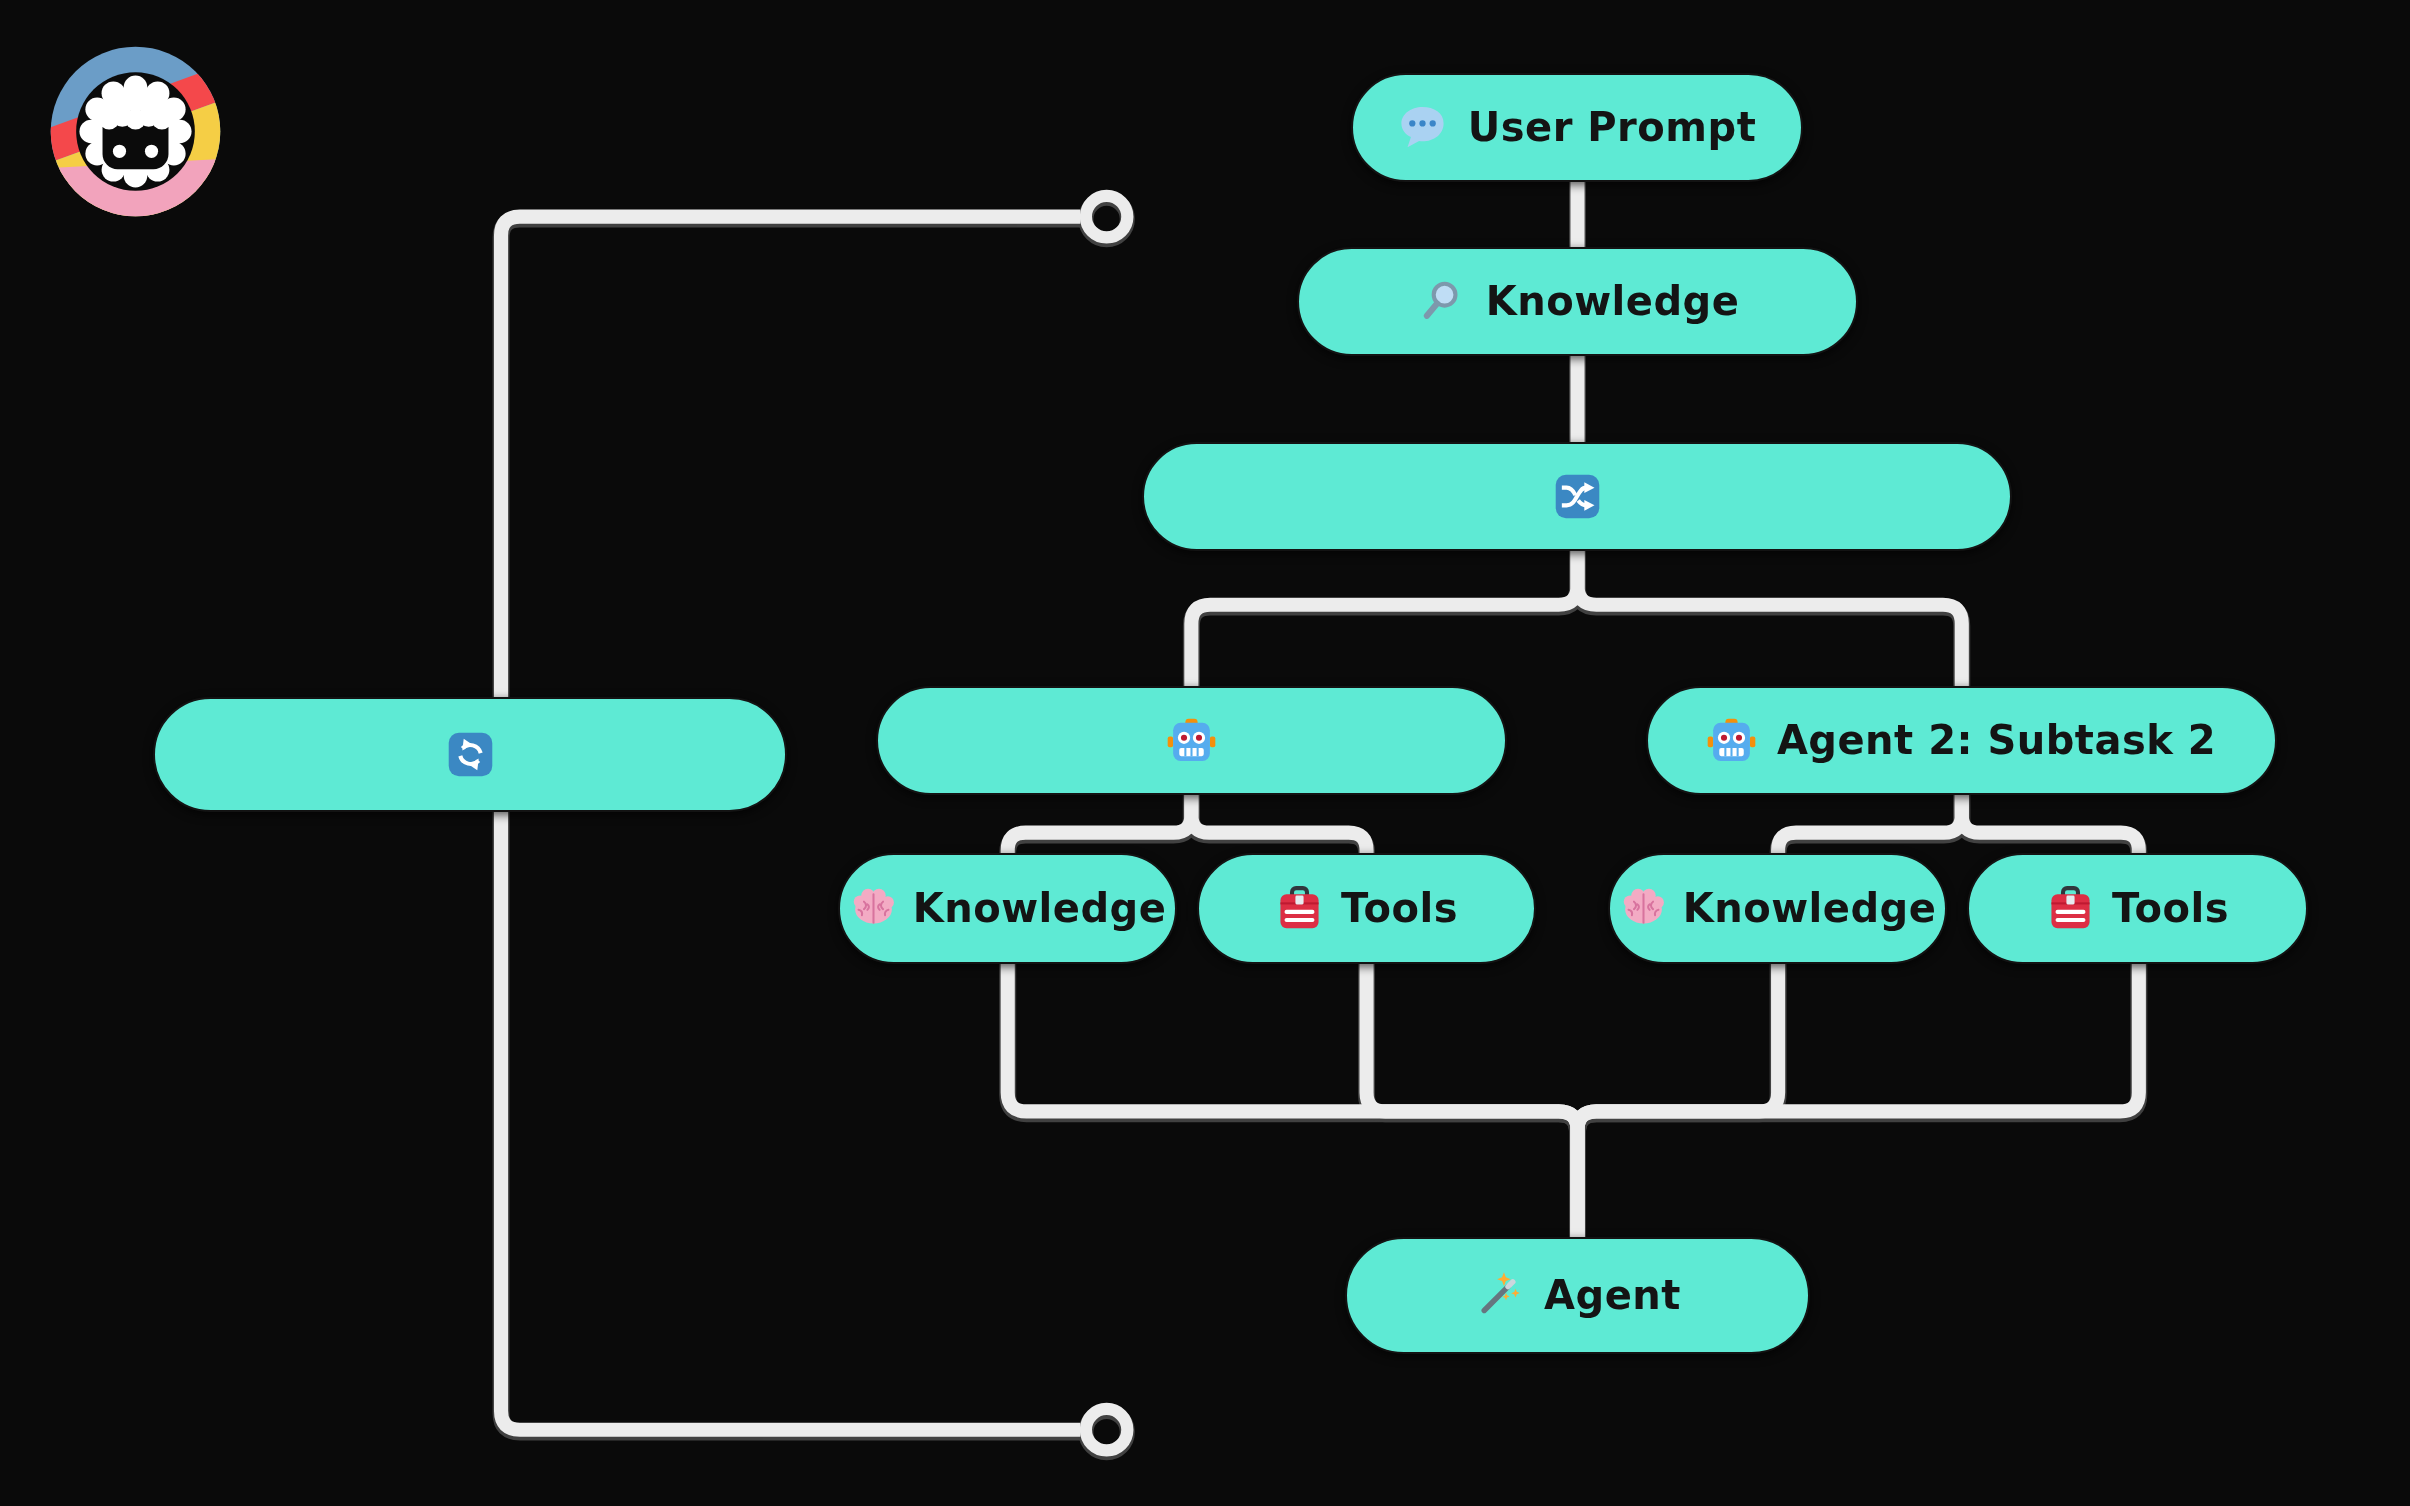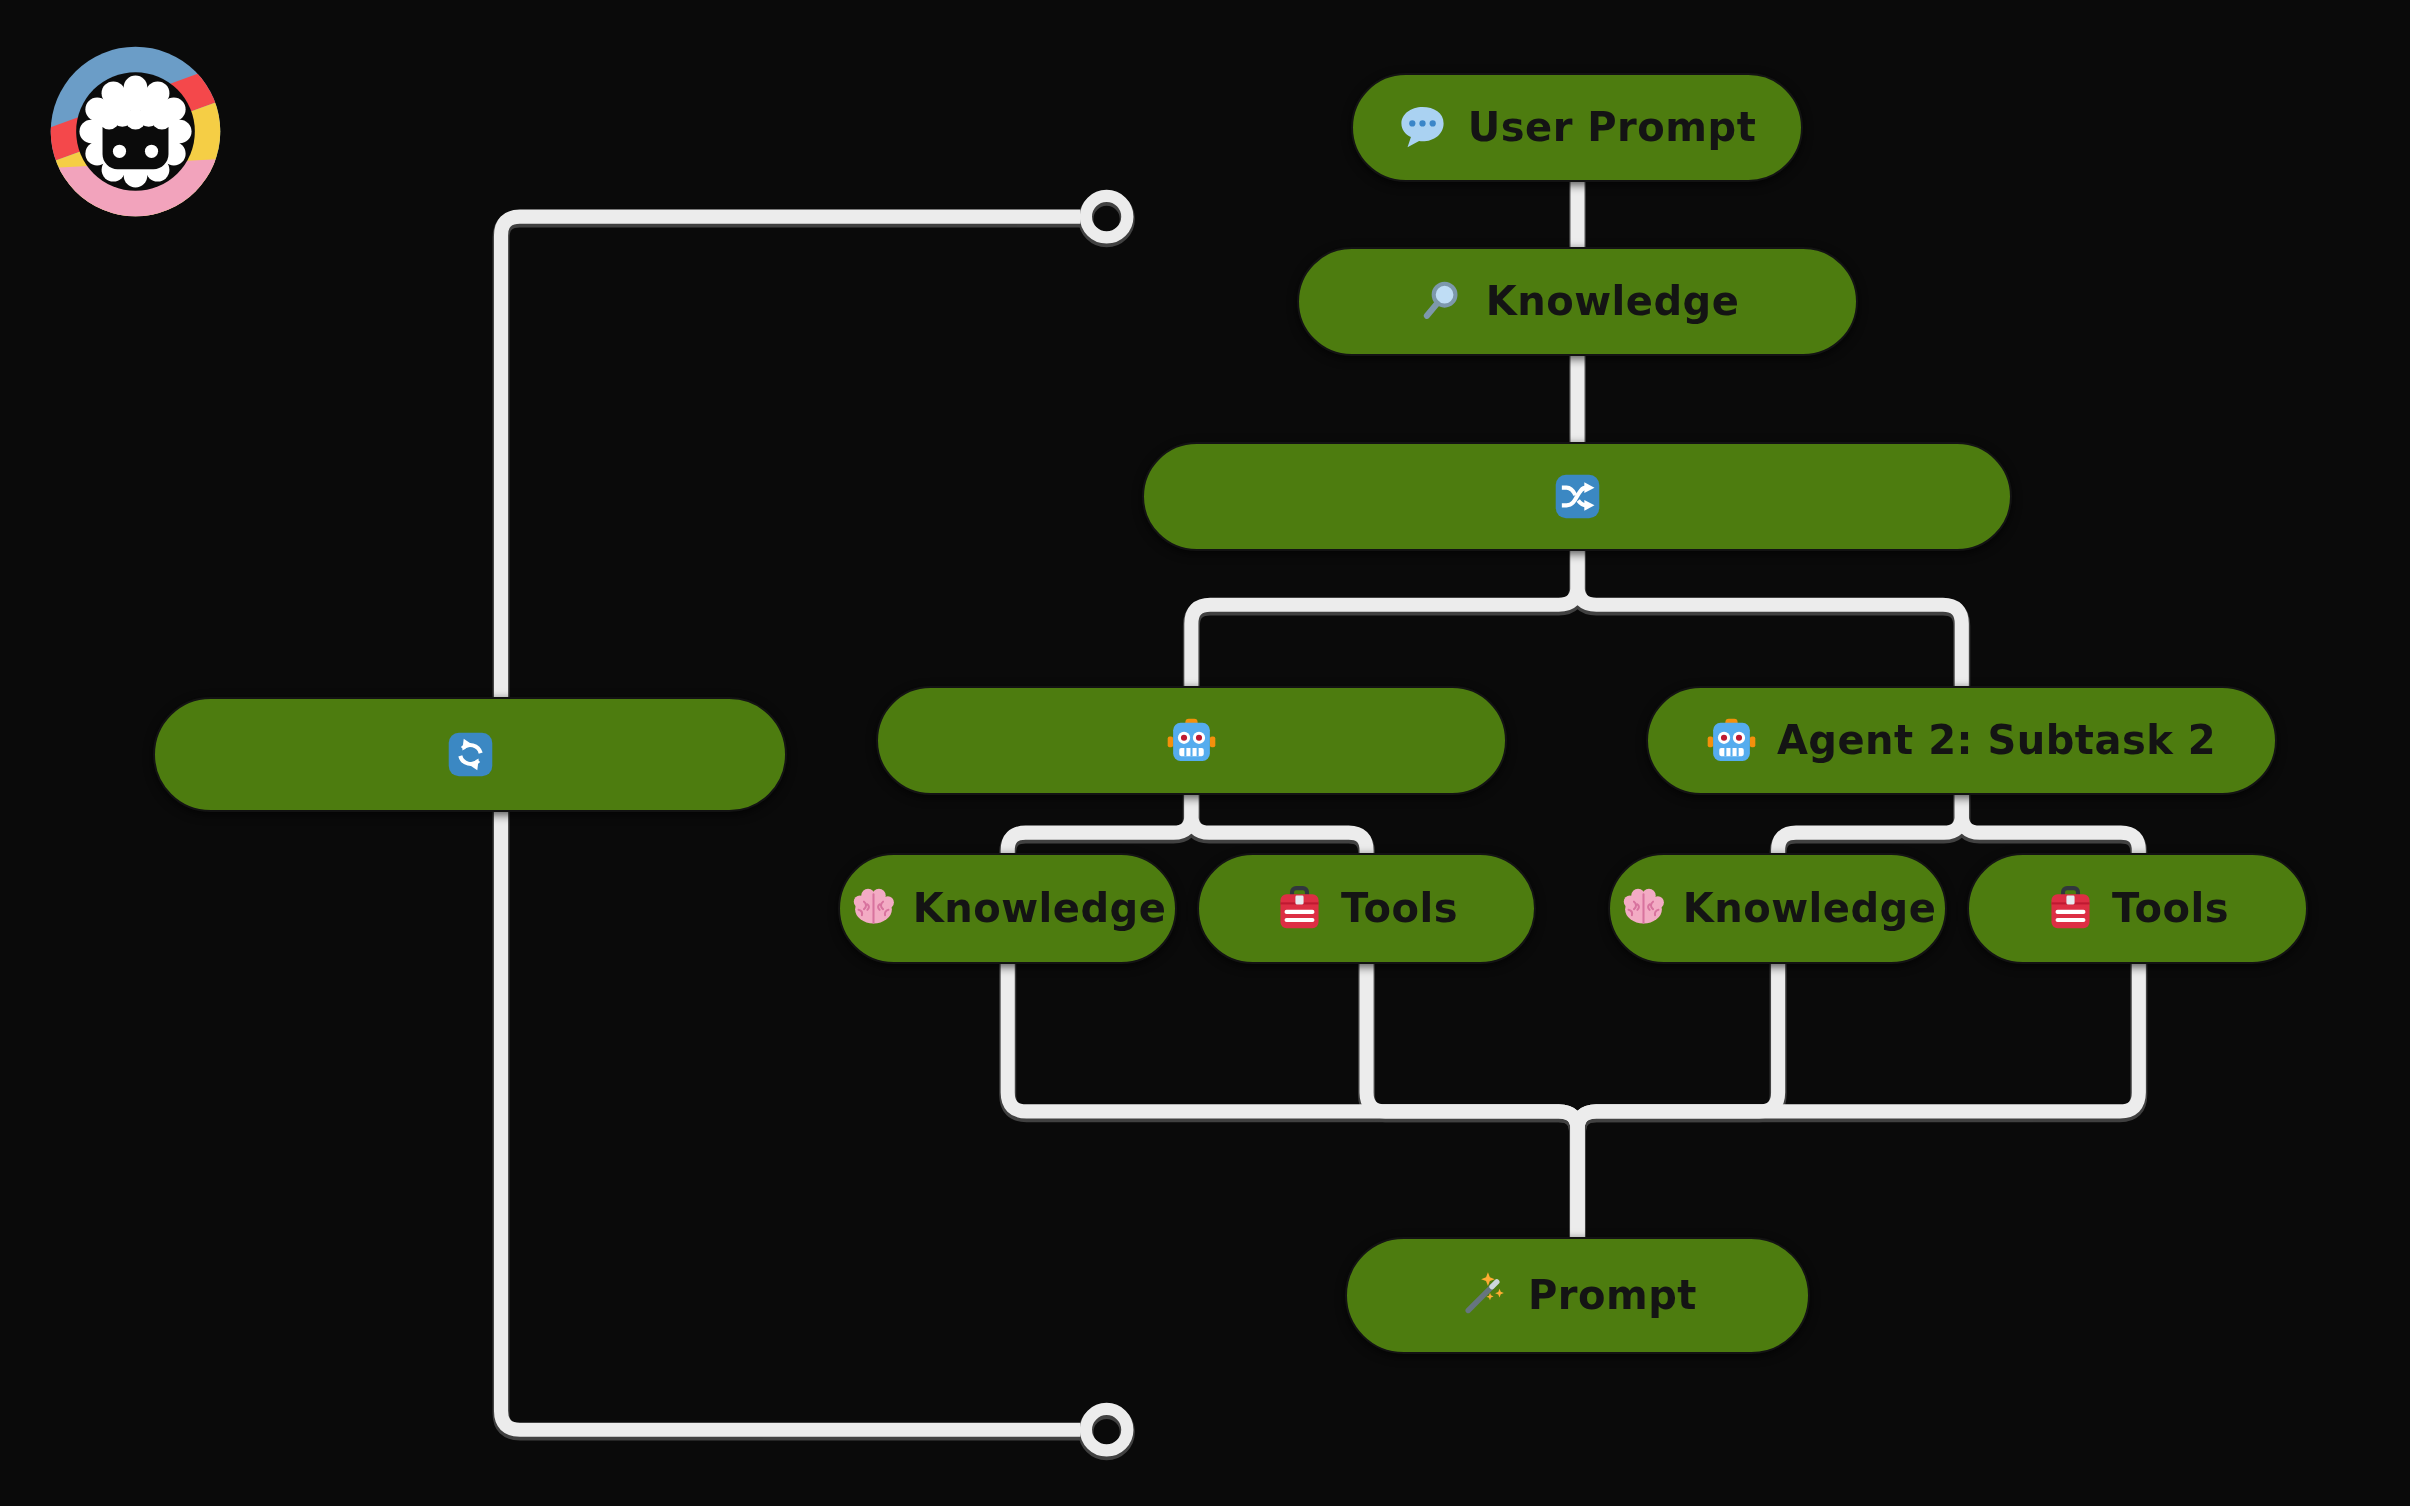--- a/index.html
+++ b/index.html
@@ -1,20 +1,20 @@
 <!DOCTYPE html>
 <html style="font-size:15px"><head>
 <meta charset="utf-8">
 <style>
   html,body{margin:0;padding:0;background:#0A0A0A;}
   body{width:2411px;height:1507px;position:relative;overflow:hidden;
        font-family:"DejaVu Sans",sans-serif;}
   #connectors{position:absolute;left:0;top:0;z-index:0;}
   .node{position:absolute;z-index:2;display:flex;align-items:center;justify-content:center;
-        gap:21px;background:#4d7c0f;border:2.8px solid #131313;border-radius:60px;
+        gap:21px;background:#5eead4;border:2.8px solid #131313;border-radius:60px;
         box-shadow:0 2.8px 9.4px rgba(0,0,0,.65);
         color:#141414;font-weight:700;font-size:40px;letter-spacing:0.5px;
         box-sizing:border-box;white-space:nowrap;cursor:default;}
   .node .icon{display:flex;align-items:center;}
   .node .icon svg{width:49px;height:49px;}
   .label{transform:translateY(-0.9px);}
   #logo{position:absolute;left:46px;top:42px;z-index:3;}
 </style>
 </head>
 <body>
@@ -248,15 +248,15 @@
 <div class="node" style="left:1345px;top:1237px;width:465px;height:117px">
   <span class="icon">
     <svg viewBox="0 0 72 72">
         <path d="M15 58L50 23" stroke="#66757F" stroke-width="8" stroke-linecap="round"></path>
         <path d="M50 23l7-7" stroke="#CCD6DD" stroke-width="8" stroke-linecap="round"></path>
         <path d="M44 2l2.8 7.2L54 12l-7.2 2.8L44 22l-2.8-7.2L34 12l7.2-2.8z" fill="#FFAC33"></path>
         <path d="M61 26l1.8 4.6 4.6 1.8-4.6 1.8L61 39l-1.8-4.6-4.6-1.8 4.6-1.8z" fill="#FFAC33"></path>
         <path d="M47 32l1.5 3.8 3.8 1.5-3.8 1.5L47 43l-1.5-3.8-3.8-1.5 3.8-1.5z" fill="#FFAC33"></path>
       </svg>
   </span>
-  <span class="label">Prompt</span>
+  <span class="label">Agent</span>
 </div>
 
 
 </body></html>

